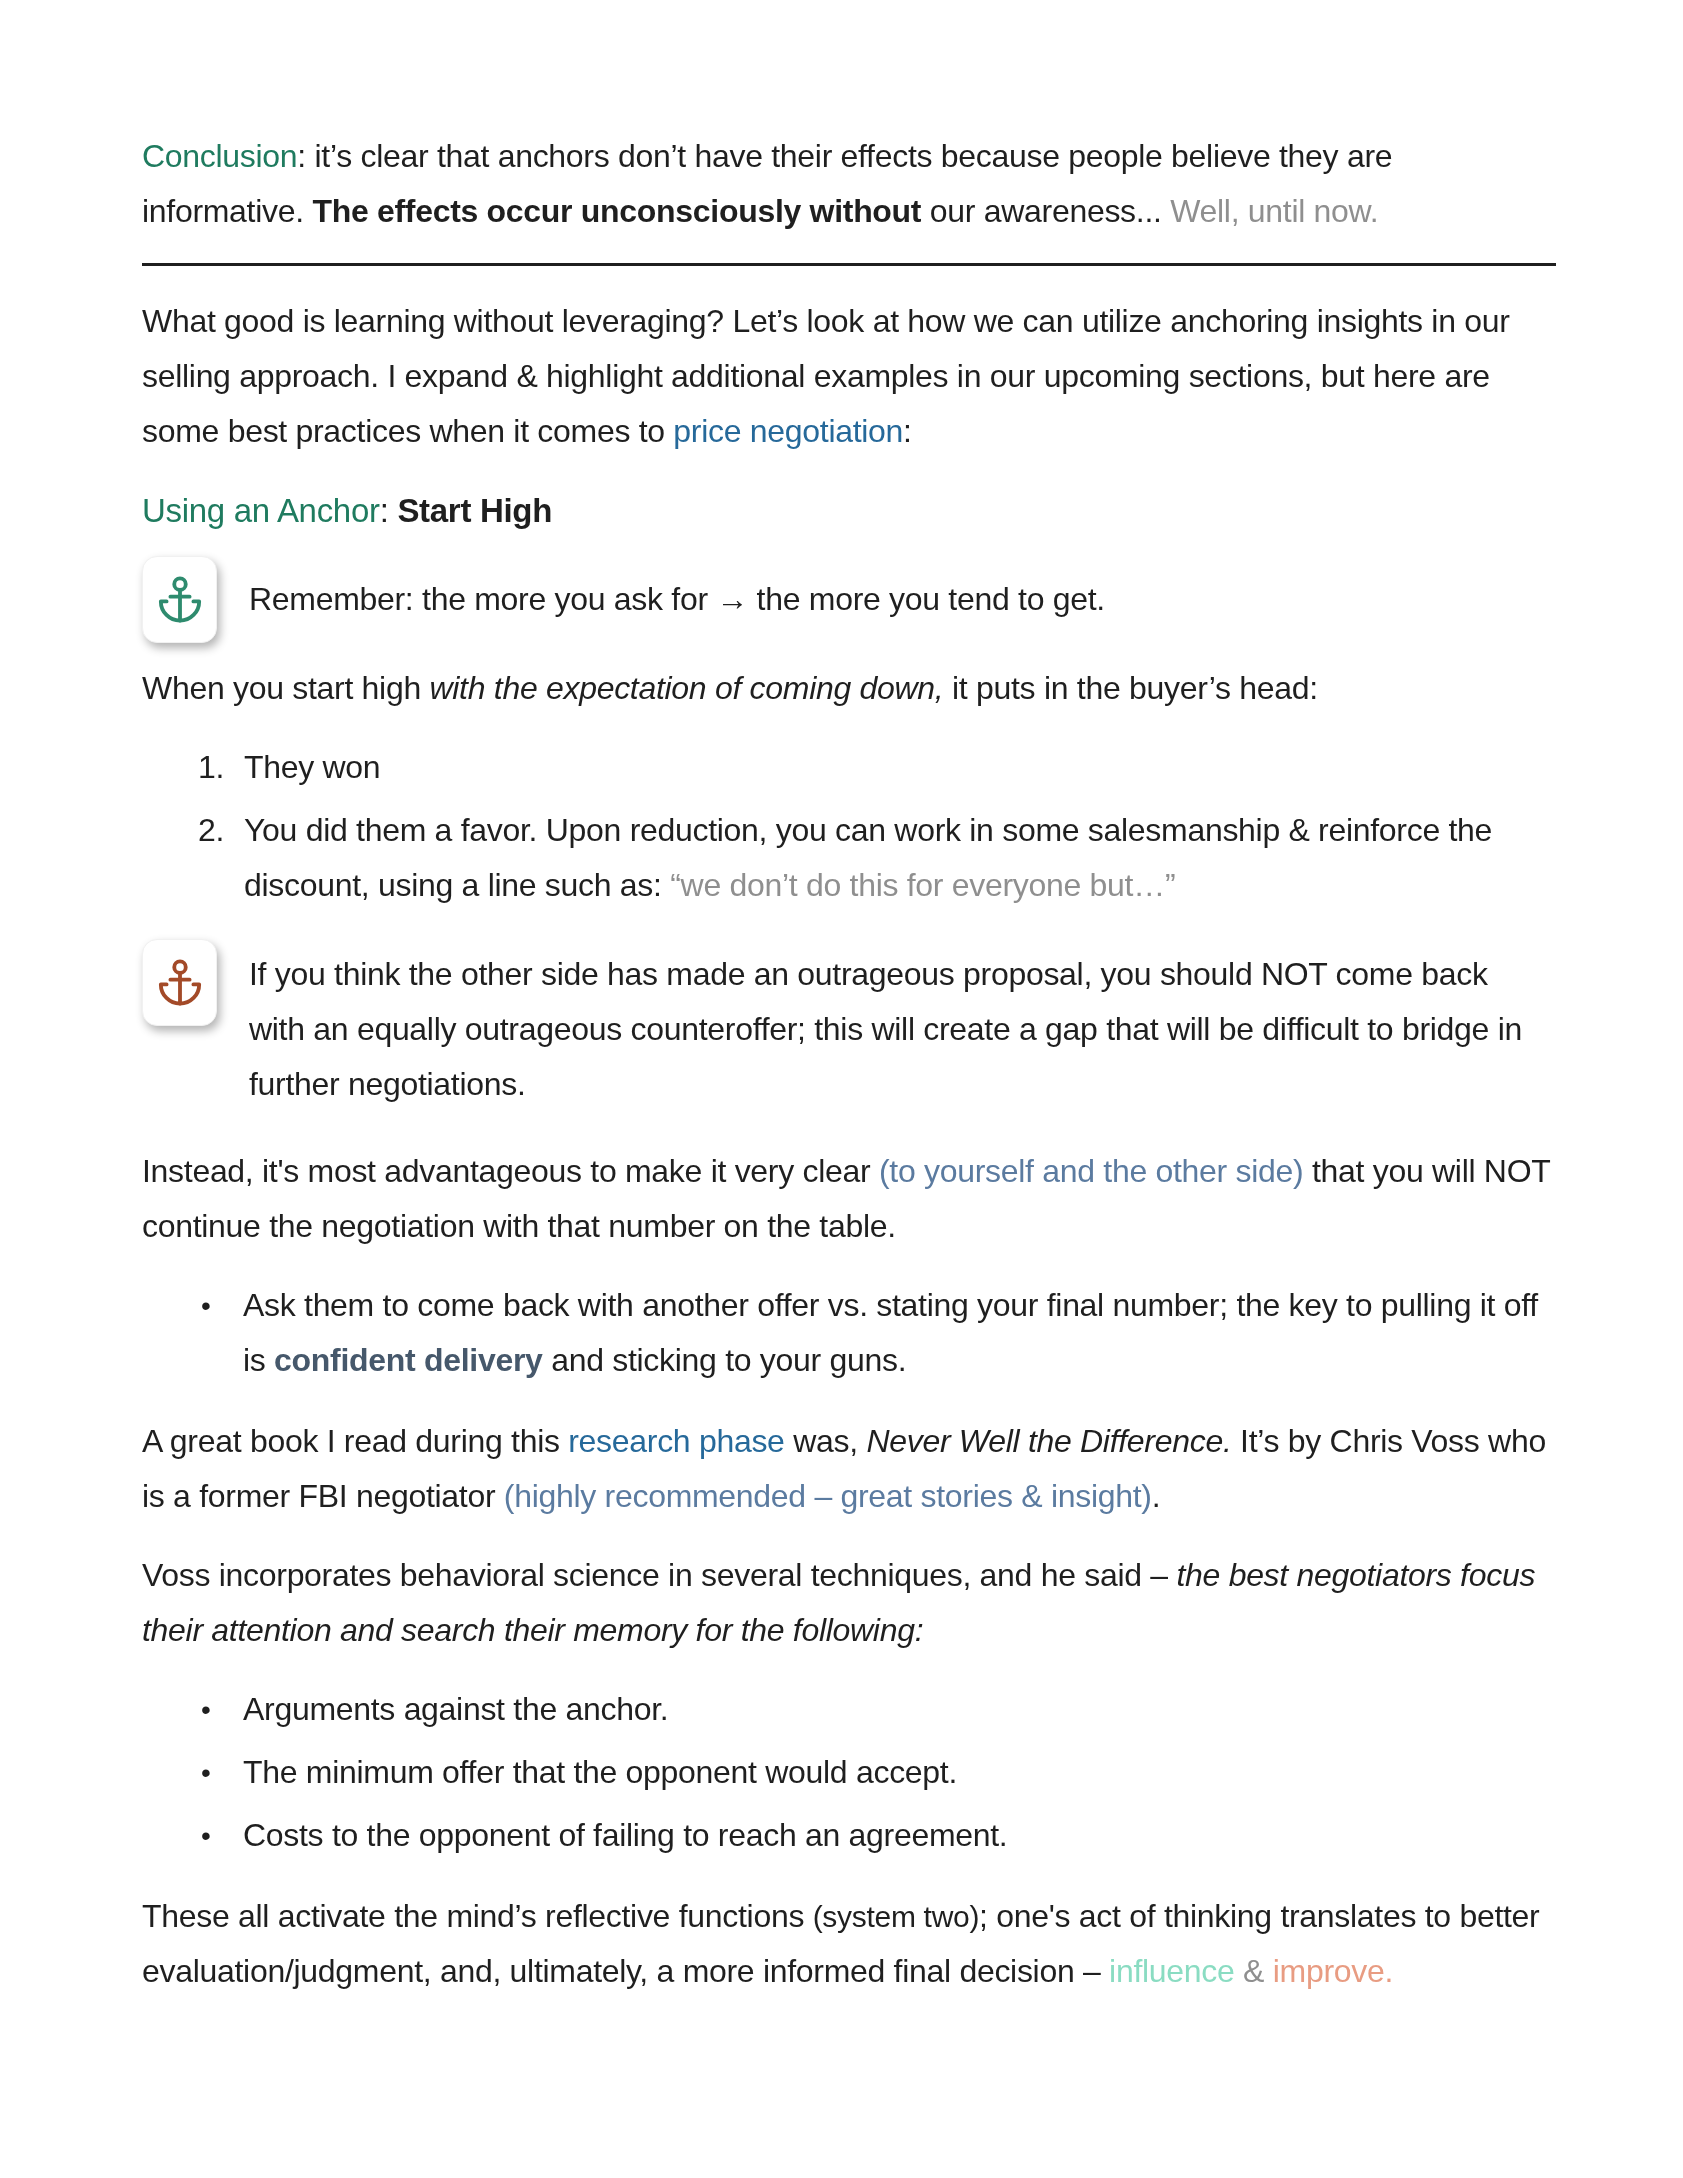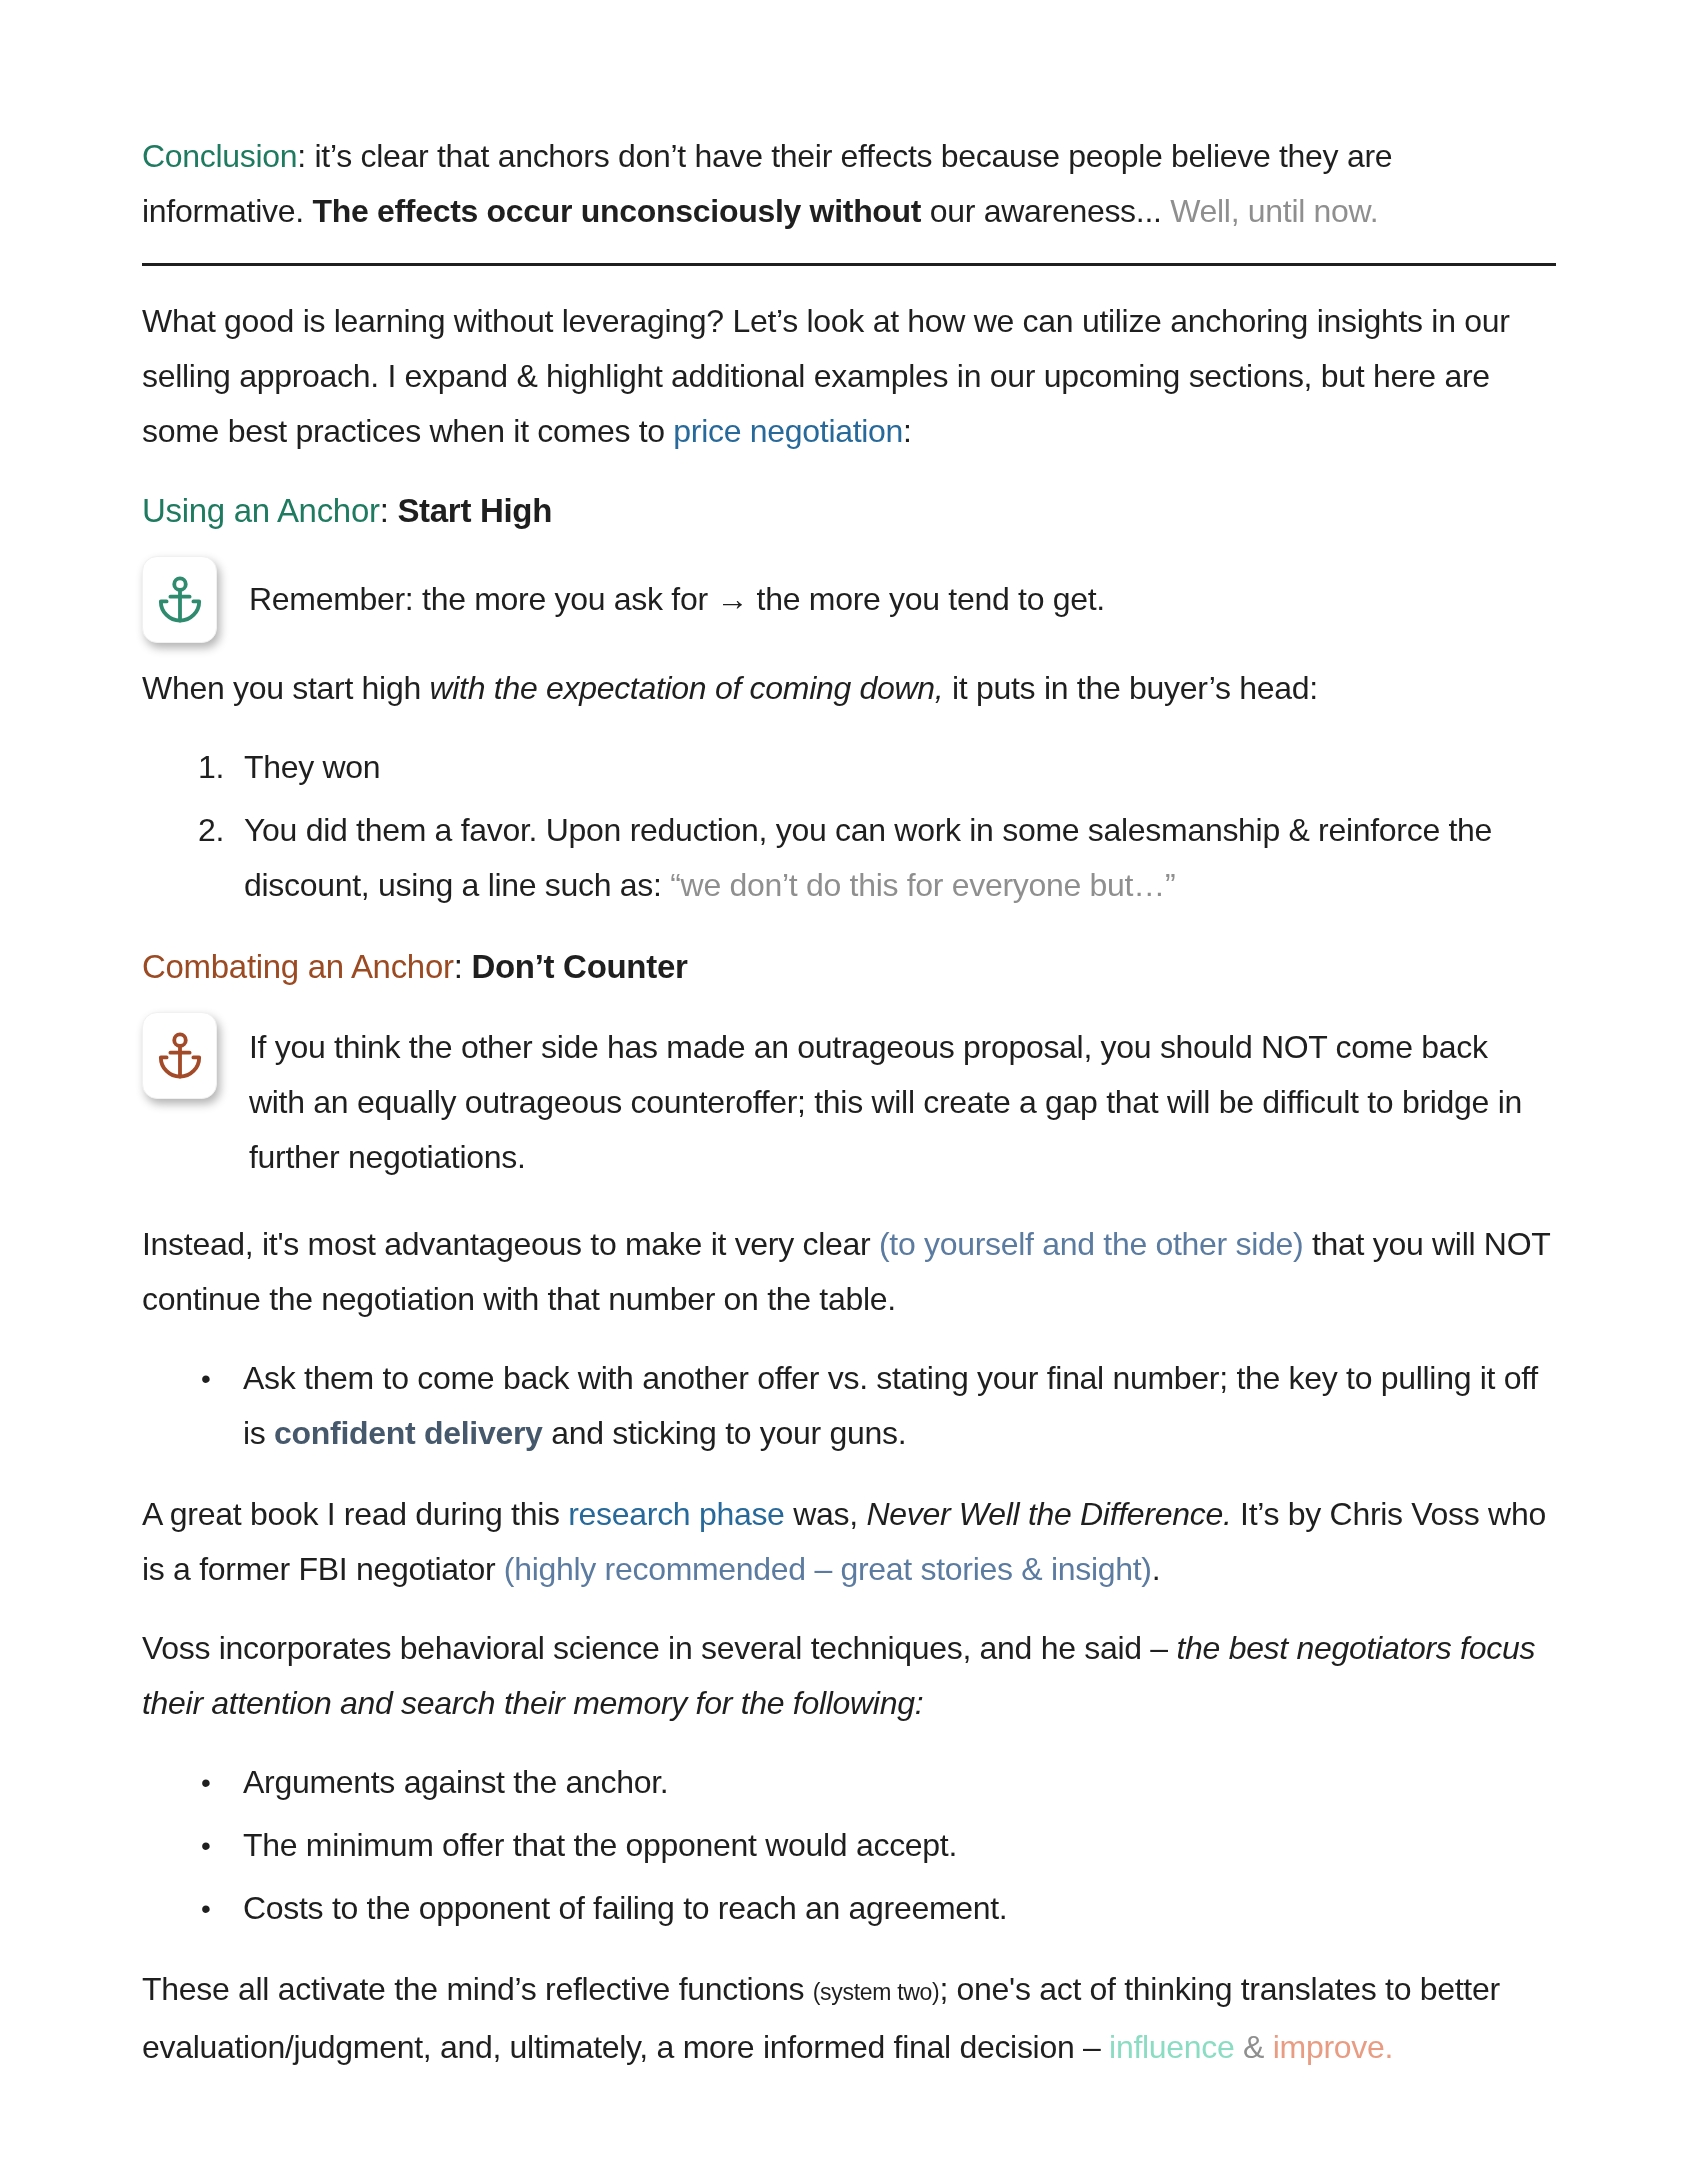--- a/index.html
+++ b/index.html
@@ -23,21 +23,21 @@
   .c-chev{color:var(--c-mint,#57d9b4);font-weight:700;letter-spacing:2px;margin:0 12px;}
   .c-green{color:var(--c-green,#1f7b5f);}
   .c-rust{color:var(--c-rust,#9c4a22);}
   .c-blue{color:var(--c-blue,#26699a);margin-top:36px;}
   .c-bgray{color:var(--c-bluegray,#5b7ba0);}
   .c-gray{color:var(--c-gray,#8f8f8f);}
   .c-mint2{color:var(--c-mint2,#8adcc2);}
   .c-coral{color:var(--c-coral,#e89c82);}
   .b{font-weight:700;margin-top:30px;}
   .i{font-style:italic;}
-  .small{font-size:23px;}
+  .small{font-size:30px;}
   
   .callout{display:flex;gap:24px;margin:2px 0 22px 0;}
   .callout.center{align-items:center;margin-bottom:18px;}
   .callout.top{align-items:flex-start;margin-bottom:24px;}
   .icon-card{
     flex:0 0 auto;width:73px;height:85px;border-radius:15px;background:#fff;
     border:1px solid #f1f1f1;
     box-shadow:3px 5px 10px rgba(0,0,0,.30);
     display:flex;align-items:center;justify-content:center;
   }
@@ -85,21 +85,20 @@
     <div class="li">
       <span class="num">1.</span>
       <span class="body"><span>They won</span></span>
     </div>
     <div class="li">
       <span class="num">2.</span>
       <span class="body"><span>You did them a favor. Upon reduction, you can work in some salesmanship &amp; reinforce the discount, using a line such as: </span><span class="c-gray">“we don’t do this for everyone but…”</span></span>
     </div>
   </div>
 
-  <p class="heading"><span class="c-rust">Combating an Anchor</span><span>: </span><span class="b">Don’t Counter</span></p>
 
   <div class="callout top">
     <div class="icon-card rust">
       <svg width="46" height="55" viewBox="0 0 24 26" fill="none" stroke="currentColor" stroke-width="2" stroke-linecap="round" stroke-linejoin="round">
         <circle cx="12" cy="5" r="3"></circle>
         <line x1="12" y1="24" x2="12" y2="8"></line>
         <line x1="7" y1="11.5" x2="17" y2="11.5"></line>
         <path d="M5 14H2a10 10 0 0 0 20 0h-3"></path>
       </svg>
     </div>

